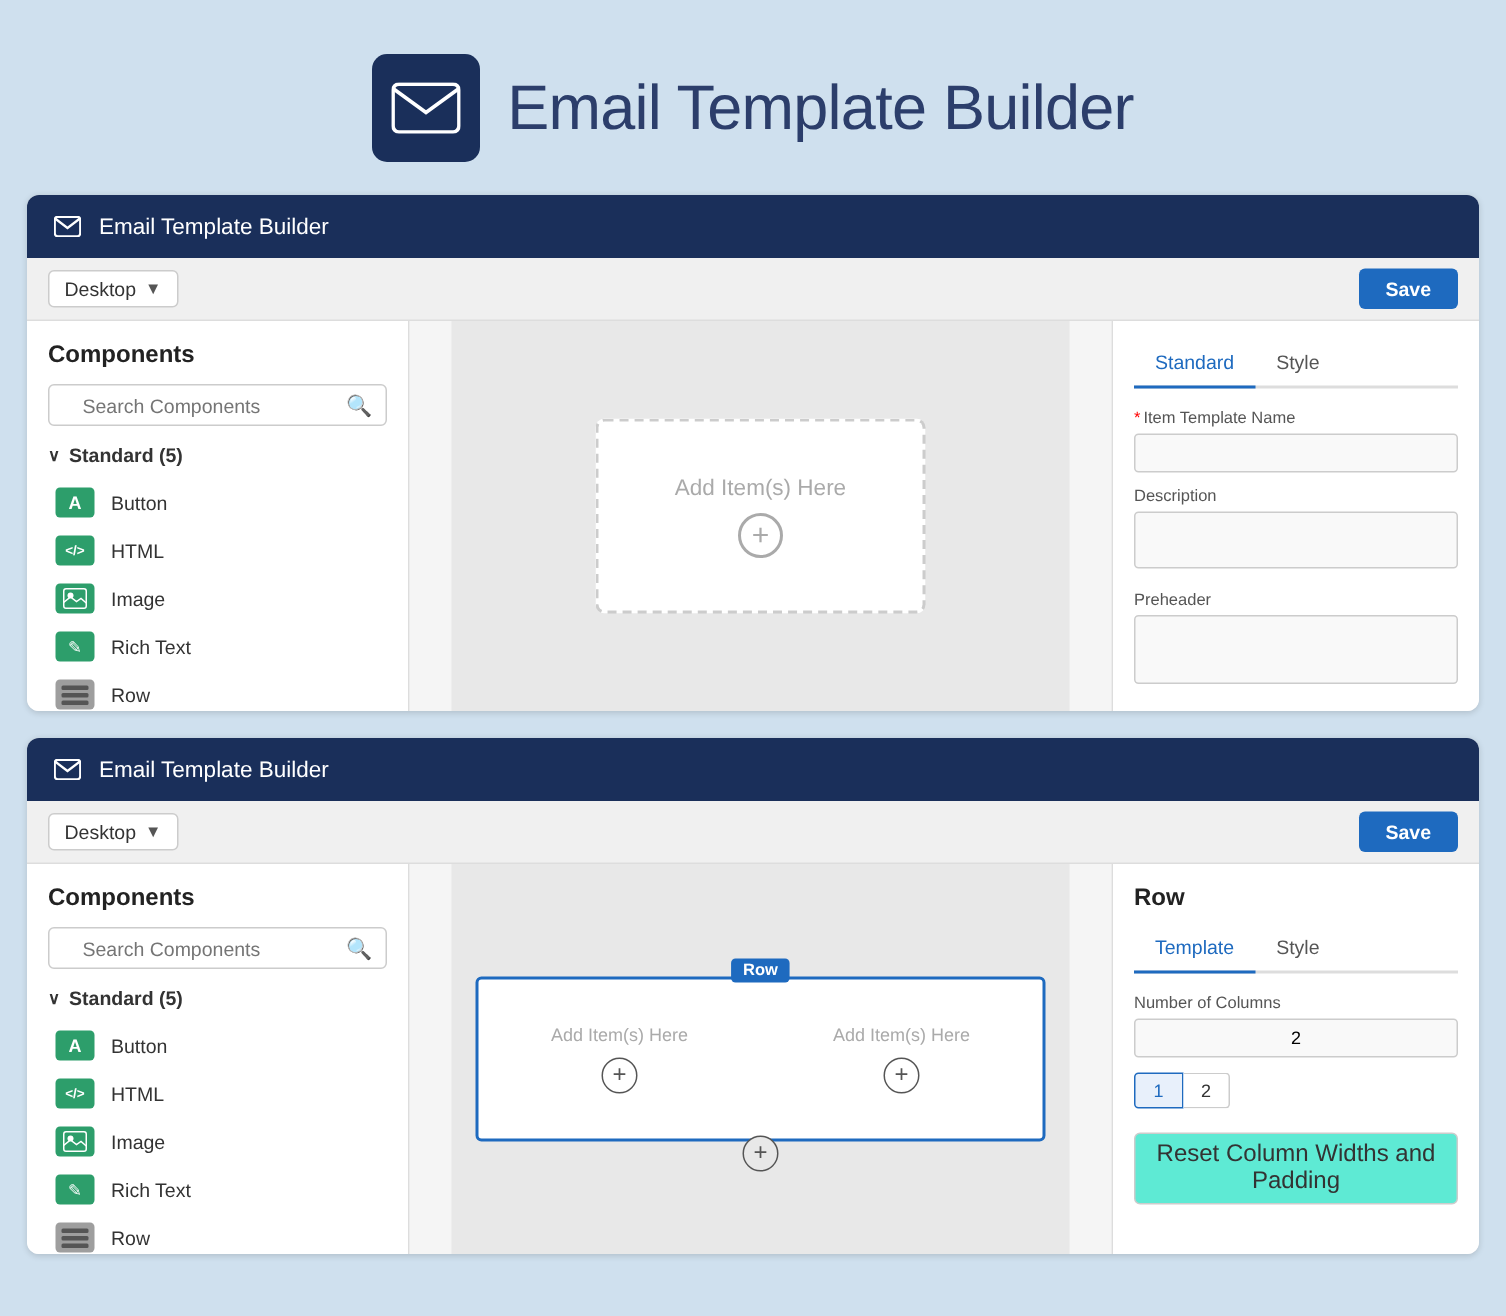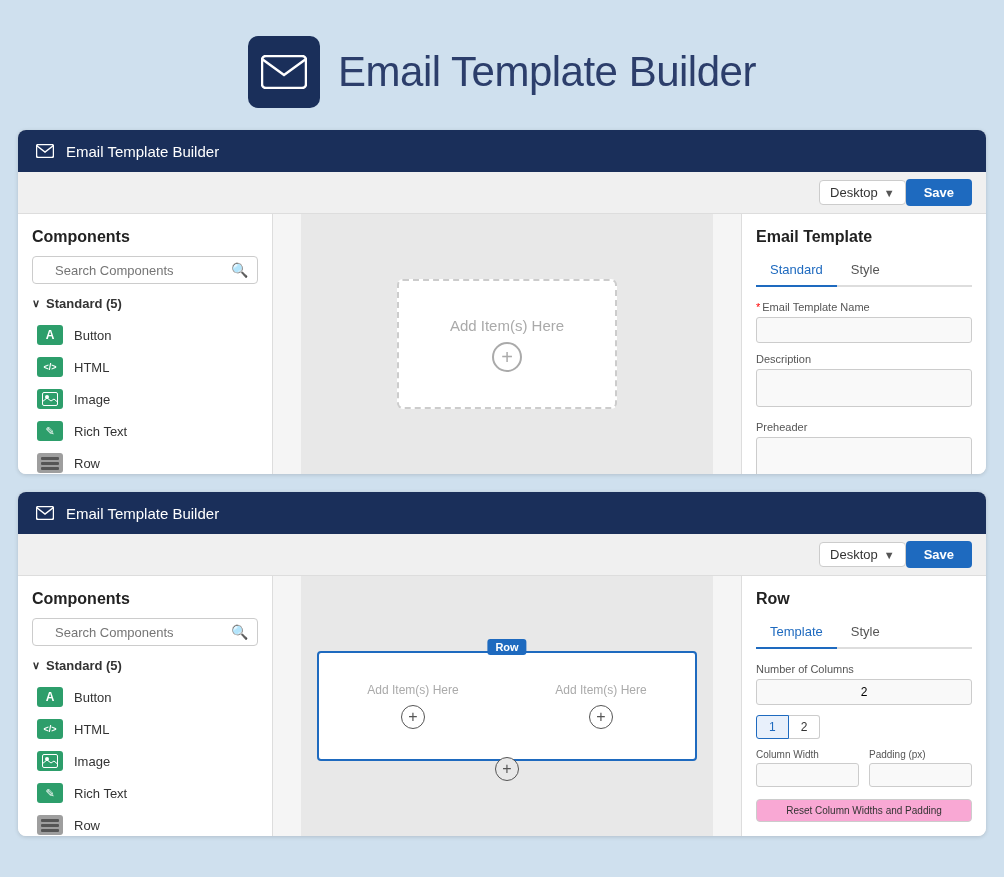--- a/index.html
+++ b/index.html
@@ -65,21 +65,21 @@
       align-items: center;
       justify-content: center;
     }
 
     .panel-toolbar {
       background: #f0f0f0;
       border-bottom: 1px solid #ddd;
       padding: 7px 14px;
       display: flex;
       align-items: center;
-      justify-content: flex-end;
+      justify-content: space-between;
     }
     .desktop-select {
       display: flex;
       align-items: center;
       gap: 6px;
       background: white;
       border: 1px solid #ccc;
       border-radius: 4px;
       padding: 4px 10px;
       font-size: 13px;
@@ -462,23 +462,23 @@
       border: 1px solid #ccc;
       border-radius: 3px;
       padding: 4px 6px;
       font-size: 12px;
       background: #f9f9f9;
     }
     .reset-btn {
       border: 1px solid #ccc;
       border-radius: 4px;
       padding: 5px 10px;
-      font-size: 10px;
+      font-size: 16px;
       color: #333;
-      background: #f9a8d4;
+      background: #5eead4;
       cursor: pointer;
       width: 100%;
       margin-top: 6px;
     }
 
     
     .icon-row-lines {
       display: flex;
       flex-direction: column;
       gap: 2px;
@@ -581,26 +581,25 @@
     </div>
 
     <div class="canvas-area">
       <div class="add-item-box">
         <span>Add Item(s) Here</span>
         <div class="add-item-circle">+</div>
       </div>
     </div>
 
     <div class="right-panel">
-      <div class="right-panel-title">Email Template</div>
       <div class="tab-row">
         <div class="tab-item active">Standard</div>
         <div class="tab-item">Style</div>
       </div>
-      <div class="form-label required">Email Template Name</div>
+      <div class="form-label required">Item Template Name</div>
       <input class="form-input" type="text" style="">
       <div class="form-label">Description</div>
       <textarea class="form-textarea" style=""></textarea>
       <div class="form-label">Preheader</div>
       <textarea class="form-textarea" style="height: 46px;"></textarea>
       
     </div>
   </div>
 </div>
 
@@ -704,26 +703,16 @@
       <div class="tab-row">
         <div class="tab-item active">Template</div>
         <div class="tab-item">Style</div>
       </div>
       <div class="form-label">Number of Columns</div>
       <input class="row-number-input" type="text" value="2" style="">
       <div class="col-tabs">
         <button class="col-tab active">1</button>
         <button class="col-tab">2</button>
       </div>
-      <div class="col-inputs-row">
-        <div class="col-input-group">
-          <label>Column Width</label>
-          <input class="col-input-sm" type="text" style="">
-        </div>
-        <div class="col-input-group">
-          <label>Padding (px)</label>
-          <input class="col-input-sm" type="text" style="">
-        </div>
-      </div>
       <button class="reset-btn">Reset Column Widths and Padding</button>
     </div>
   </div>
 </div>
 
 </body></html>

